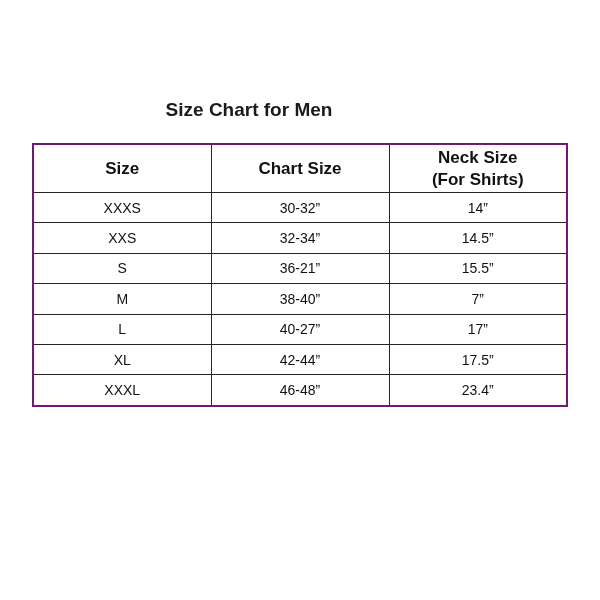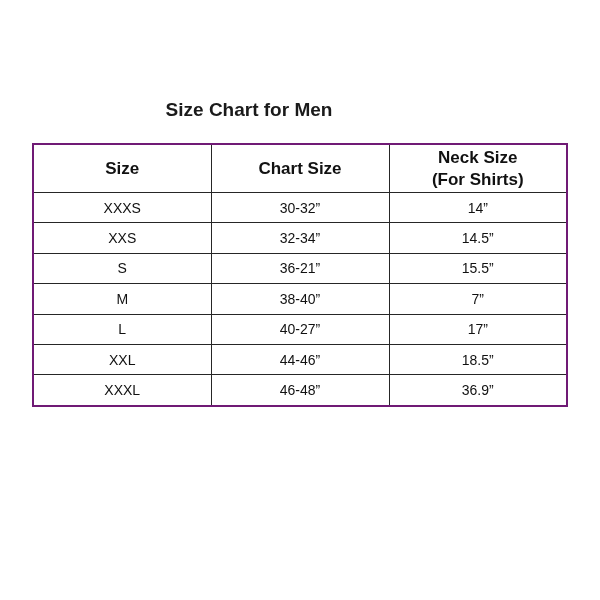--- a/index.html
+++ b/index.html
@@ -96,28 +96,28 @@
       <td>38-40”</td>
       <td>7”</td>
     </tr>
 
     <tr>
       <td>L</td>
       <td>40-27”</td>
       <td>17”</td>
     </tr>
 
+    <tr>
+      <td>XL</td>
+      <td>42-44”</td>
+      <td>17.5”</td>
+    </tr>
 
-    <tr>
-      <td>XXL</td>
-      <td>44-46”</td>
-      <td>18.5”</td>
-    </tr>
 
     <tr>
       <td>XXXL</td>
       <td>46-48”</td>
-      <td>36.9”</td>
+      <td>23.4”</td>
     </tr>
   </tbody>
   </table>
 
 </div>
 
 </body></html>

